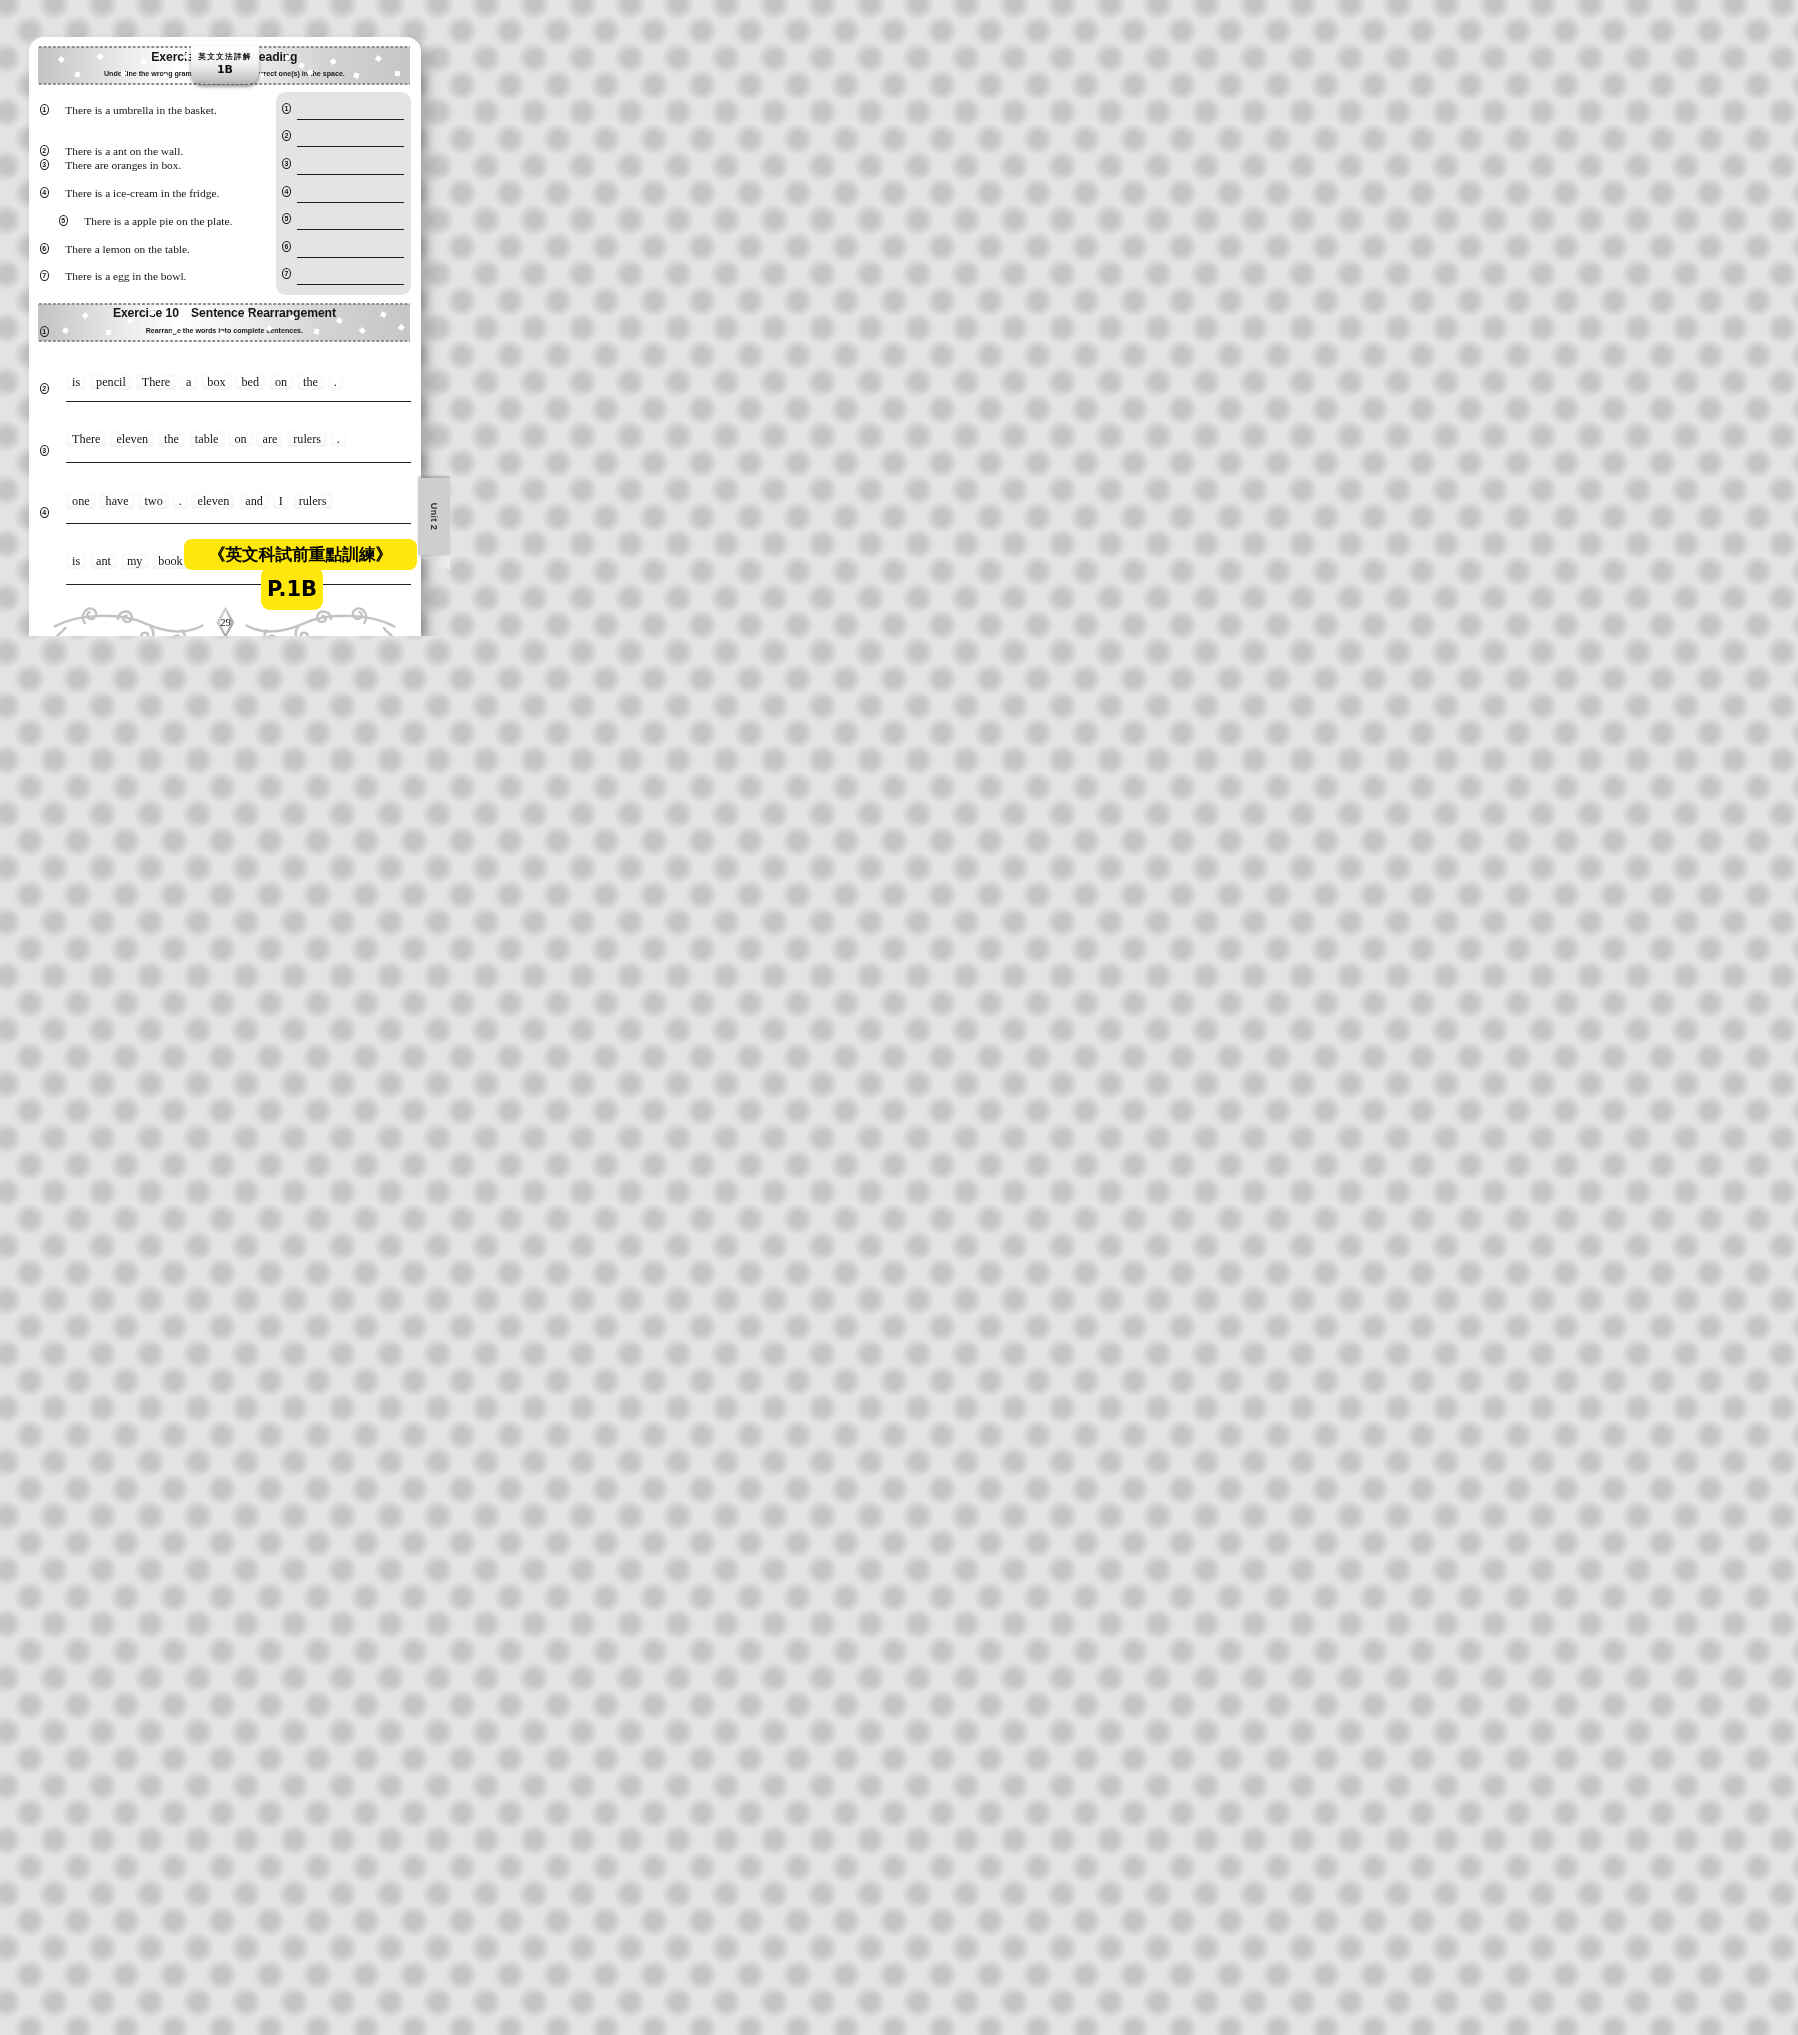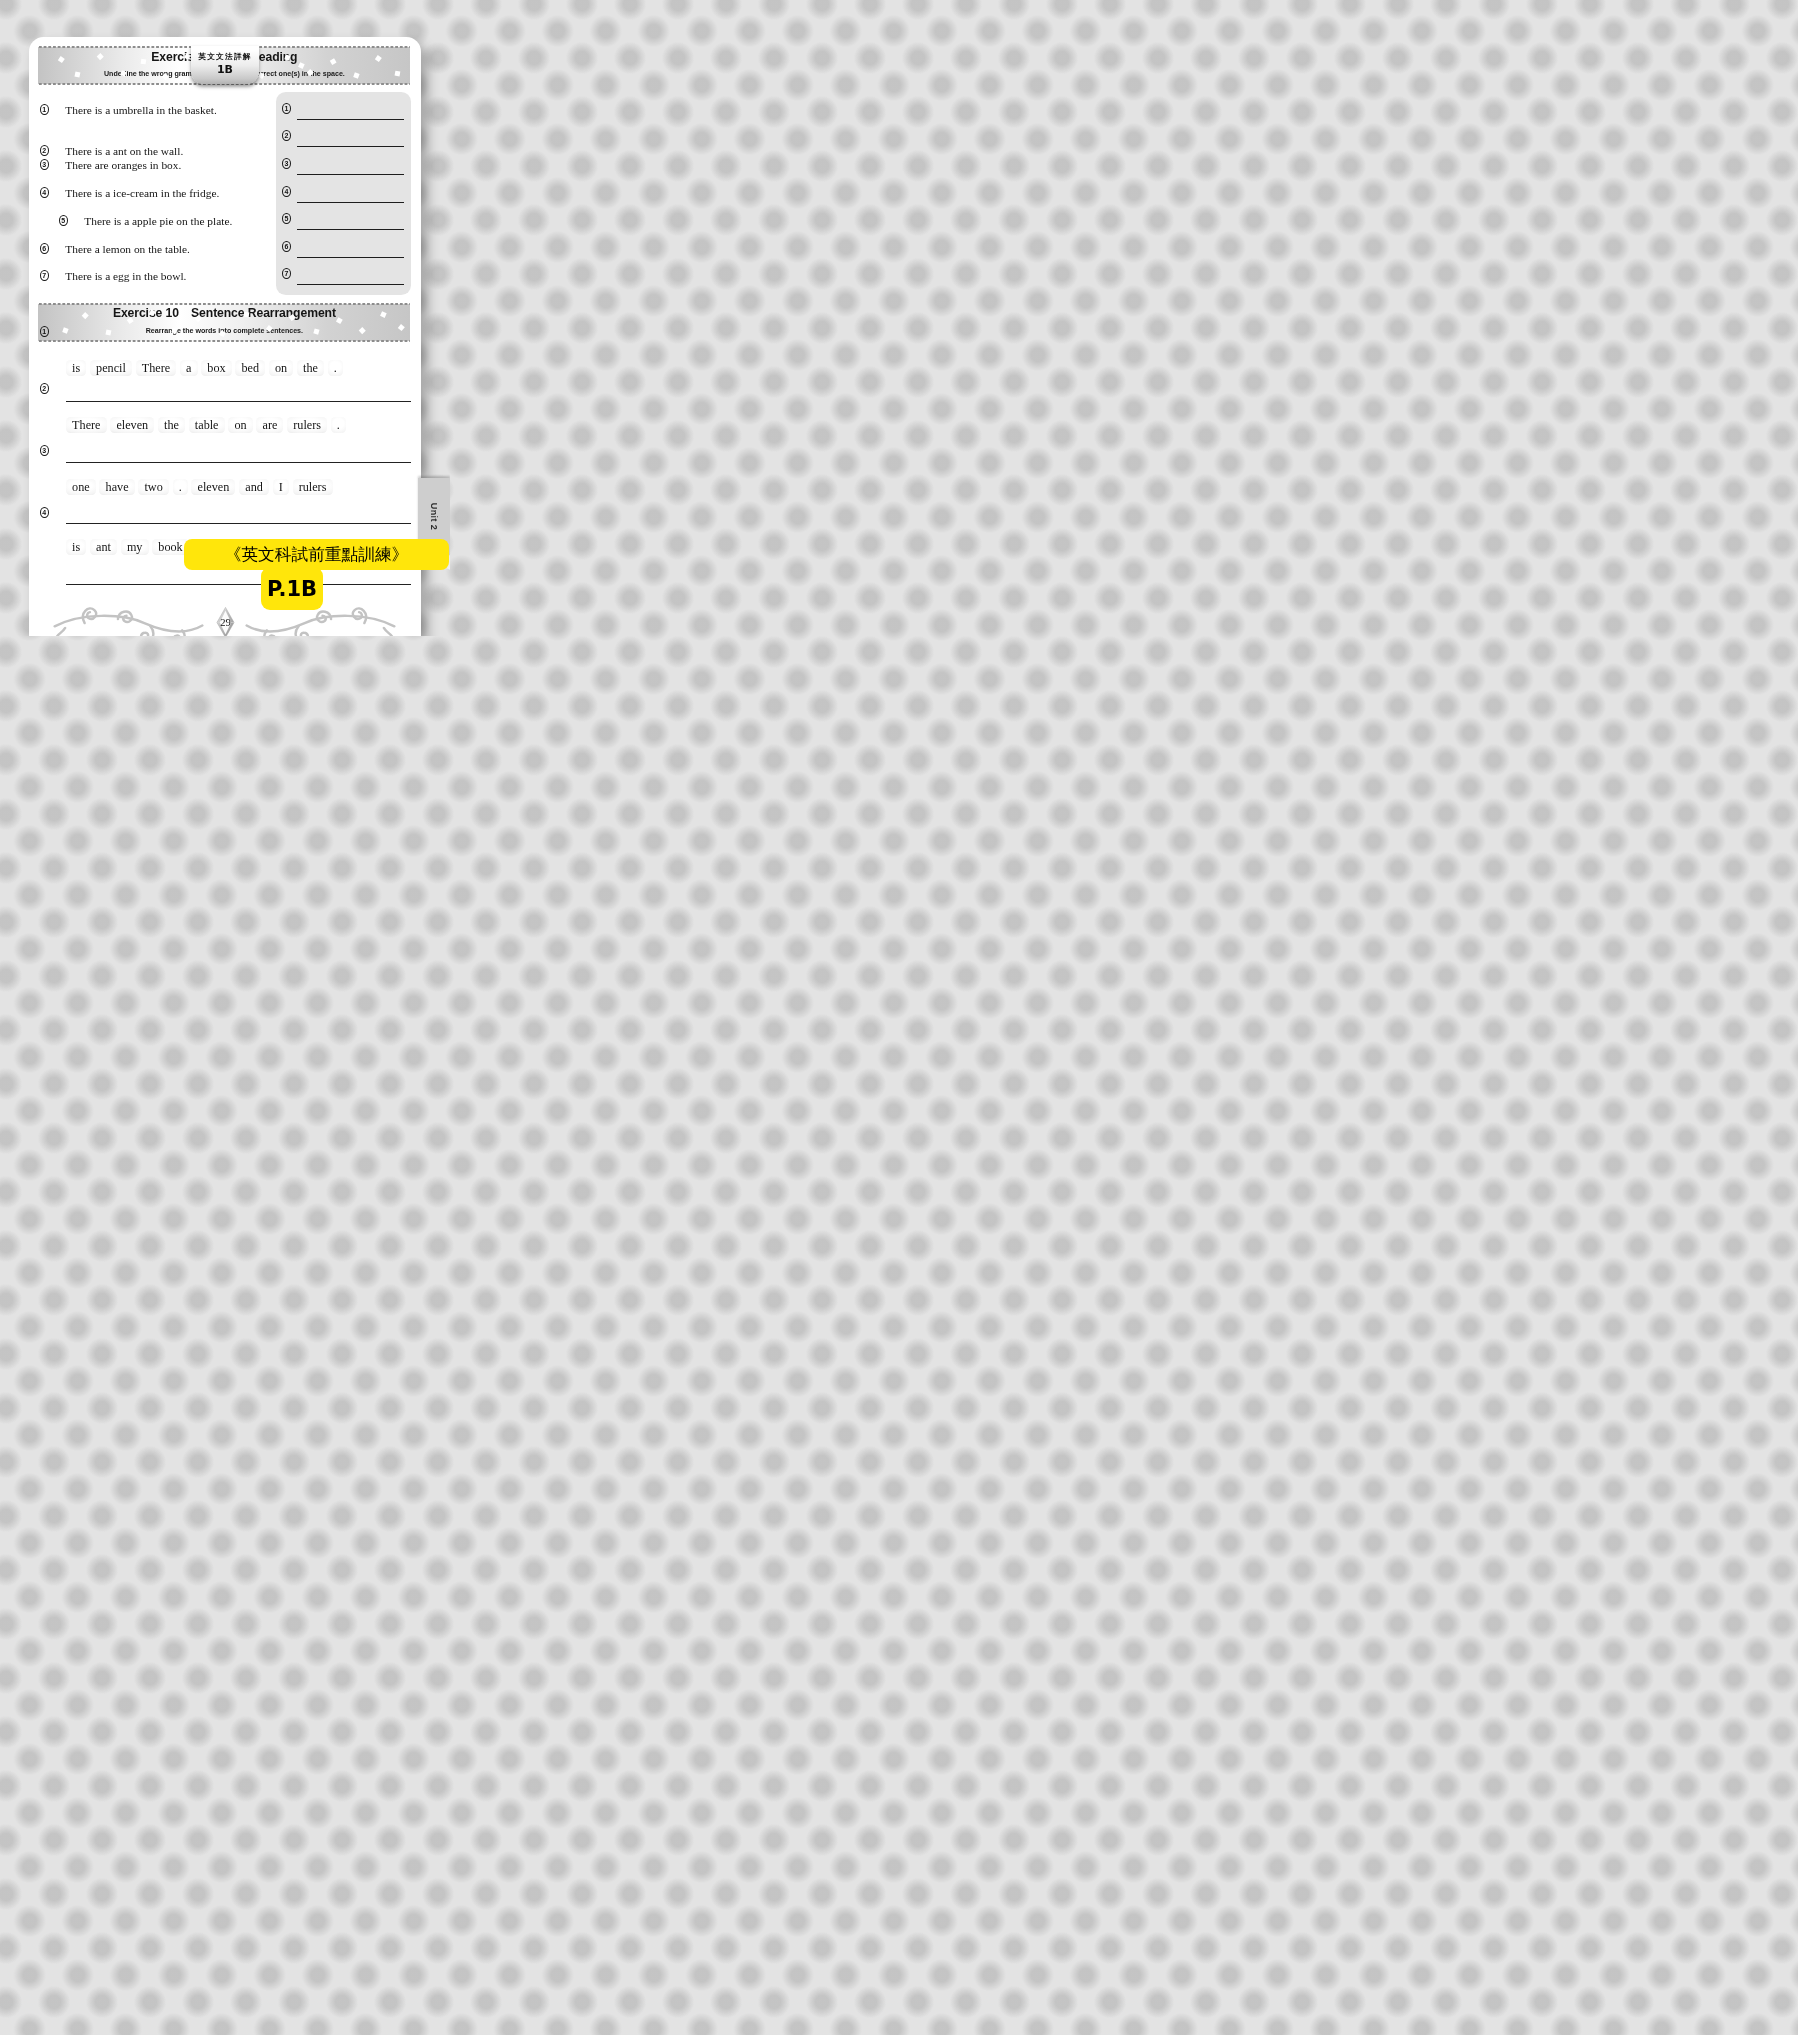--- a/index.html
+++ b/index.html
@@ -59,35 +59,35 @@
   }
   .ex9row{position:absolute;left:10.6px;height:16.3px;display:flex;align-items:flex-start;}
   .ex9row .sent{margin-left:16.3px;font-family:"Liberation Serif",serif;font-size:11.4px;color:#141414;white-space:nowrap;}
 
   
   #ansbox{left:247px;top:55px;width:135px;height:203px;background:#e4e4e4;border-radius:9.8px;}
   .ansrow{position:absolute;left:5.7px;height:18px;display:flex;align-items:flex-start;}
   .ansrow .blank{margin-left:5.7px;margin-top:6.5px;width:107px;height:9.8px;border-bottom:1.4px solid #1d1d1d;}
 
   
-  .tilerow{position:absolute;left:37px;display:flex;gap:3.7px;align-items:flex-end;}
+  .tilerow{position:absolute;left:37px;display:flex;gap:3.7px;align-items:flex-end;margin-top:14px;}
   .tile{
     height:16.3px;line-height:16.7px;padding:0 6.1px;border-radius:4.5px;
     font-family:"Liberation Serif",serif;font-size:12.2px;color:#141414;white-space:nowrap;
     background:radial-gradient(ellipse 120% 105% at 50% 42%, #ffffff 30%, #f5f5f5 55%, #dedede 82%, #c3c3c3 100%);
   }
   .tile.stub{width:21px;padding:0;}
   .ex10num{position:absolute;left:10.6px;}
   .ansline{position:absolute;left:37px;width:345px;height:1.4px;background:#222;}
 
   
   #ol-main{
-    left:155px;top:502px;width:265px;height:31px;background:#ffe60b;border-radius:8.1px;z-index:8;
+    left:155px;top:502px;width:233px;height:31px;background:#ffe60b;border-radius:8.1px;z-index:8;
     display:flex;align-items:center;justify-content:center;
-    font-weight:normal;font-size:16.7px;color:#000;white-space:nowrap;letter-spacing:0px;
+    font-weight:bold;font-size:16.7px;color:#000;white-space:nowrap;letter-spacing:0px;
   }
   #ol-page{
     left:232px;top:530px;width:62px;height:43px;background:#ffe60b;border-radius:9px;z-index:8;
     display:flex;align-items:center;justify-content:center;
     font-weight:bold;font-size:21px;color:#000;font-family:"DejaVu Sans",sans-serif;text-align:center;
   }
 
   
   #unittab{
     left:418px;top:478px;width:32px;height:77px;background:#cecece;z-index:4;

